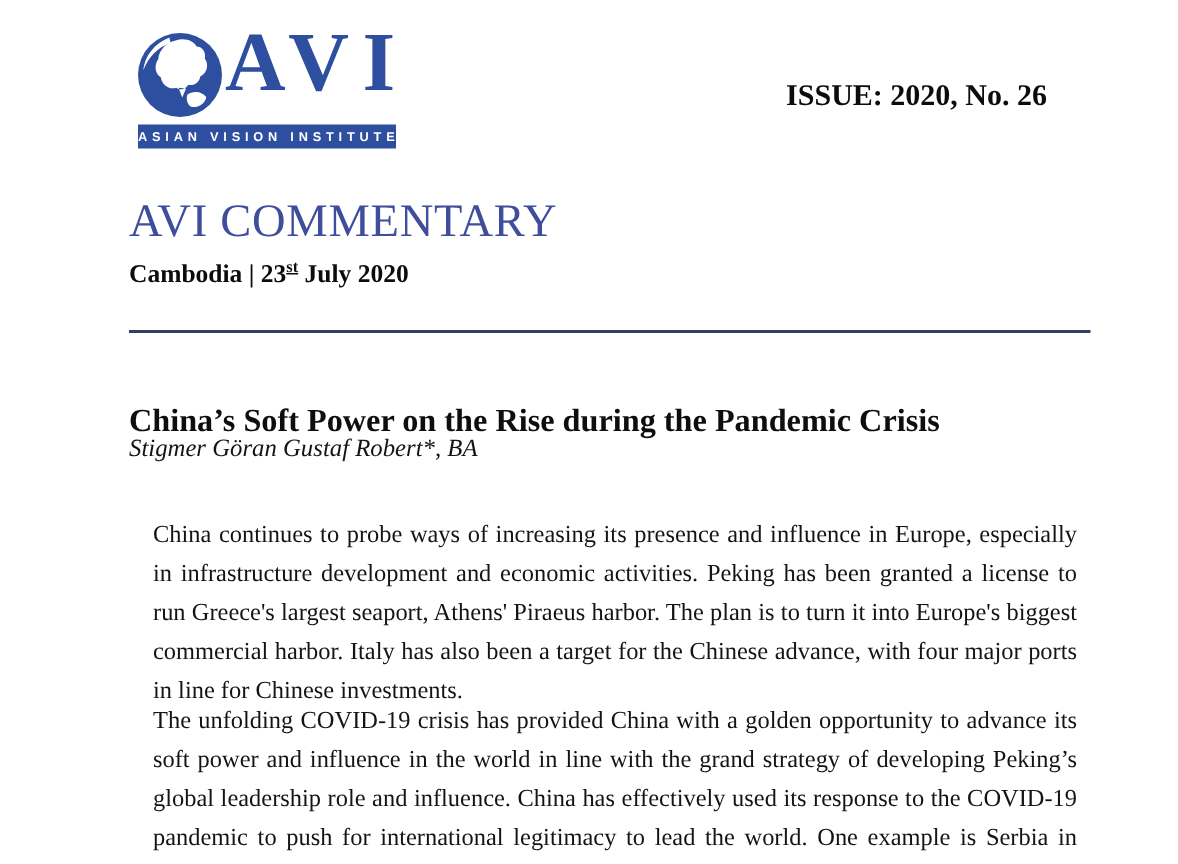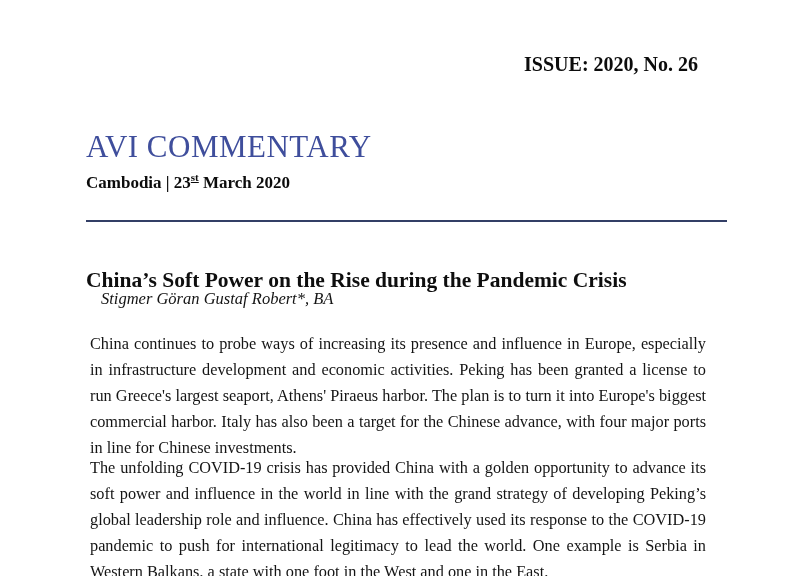--- a/index.html
+++ b/index.html
@@ -53,39 +53,56 @@
     border: none; border-top: 2px solid #333f66; margin: 0;
   }
 
   
   .article-title {
     position: absolute; left: 86px; top: 268px; width: 618px; margin: 0;
     font-size: 21.5px; font-weight: bold; color: #0e0e0e; white-space: nowrap;
   }
   .author {
     position: absolute; left: 86px; top: 289px;
-    font-size: 16.5px; font-style: italic; color: #141414; white-space: nowrap; margin-left: 15px;
+    font-size: 16.5px; font-style: italic; color: #141414; white-space: nowrap;
   }
   .body-para {
-    position: absolute; left: 86px; width: 616px; margin: 4px;
+    position: absolute; left: 86px; width: 616px; margin: 16px;
     font-size: 16.3px; line-height: 26px; text-align: justify; color: #141414;
   }
   .para-1 { top: 327px; }
   .para-2 { top: 451px; }
 </style>
 </head>
 <body>
 
 <div class="page">
 
+  <div class="logo">
+    <svg class="logo-globe" viewBox="0 0 60 60" xmlns="http://www.w3.org/2000/svg" aria-hidden="true">
+      <circle cx="30" cy="30" r="28" fill="#2e4f9f"></circle>
+
+      <path fill="#ffffff" d="M23 5 C13 9 6.5 17 5.5 27 C9 18 15 11.5 24 8.5 C23.4 7.3 23 6.2 23 5 Z"></path>
+
+      <path fill="#ffffff" d="M27 7 C33 5 39 7 41 11 C45 11 47.5 15 46.5 19 C49.5 23 48 29 43.5 31
+               C43 35 39 37.5 35.5 36.5 C34 39.5 30 40.5 27.5 38.5 C23 40 18 37 17.2 31.5
+               C13.5 29.5 12.5 23.5 15.5 19.5 C16 13 21 8.5 27 7 Z
+               M29 38.5 L31.5 45 L34 39 Z"></path>
+
+      <path fill="#ffffff" d="M35 43 C38.5 40 45.5 41 47.5 45 C46.5 49.5 41.5 52.5 37 51
+               C34.5 49 34 45.5 35 43 Z"></path>
+    </svg>
+    <div class="logo-acronym">AVI</div>
+    <div class="logo-bar">ASIAN VISION INSTITUTE</div>
+  </div>
 
   <div class="issue">ISSUE: 2020, No. 26</div>
 
   <div class="masthead-title">AVI COMMENTARY</div>
-  <div class="dateline"><span>Cambodia | 23</span><sup>st</sup><span> March 2020</span></div>
+  <div class="dateline"><span>Cambodia | 23</span><sup>st</sup><span> July 2020</span></div>
 
   <hr class="rule">
 
   <h1 class="article-title">China’s Soft Power on the Rise during the Pandemic Crisis</h1>
   <div class="author">Stigmer Göran Gustaf Robert*, BA</div>
 
   <p class="body-para para-1">China continues to probe ways of increasing its presence and influence in Europe, especially in infrastructure development and economic activities. Peking has been granted a license to run Greece's largest seaport, Athens' Piraeus harbor. The plan is to turn it into Europe's biggest commercial harbor. Italy has also been a target for the Chinese advance, with four major ports in line for Chinese investments.</p>
   <p class="body-para para-2">The unfolding COVID-19 crisis has provided China with a golden opportunity to advance its soft power and influence in the world in line with the grand strategy of developing Peking’s global leadership role and influence. China has effectively used its response to the COVID-19 pandemic to push for international legitimacy to lead the world. One example is Serbia in Western Balkans, a state with one foot in the West and one in the East.</p>
 
 </div>

